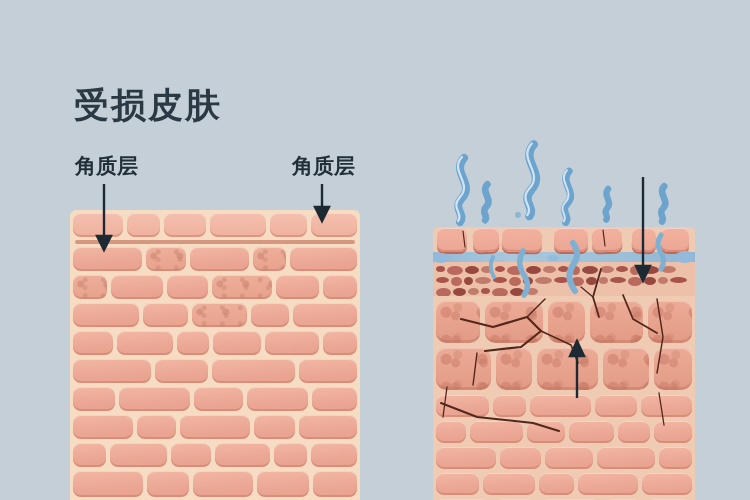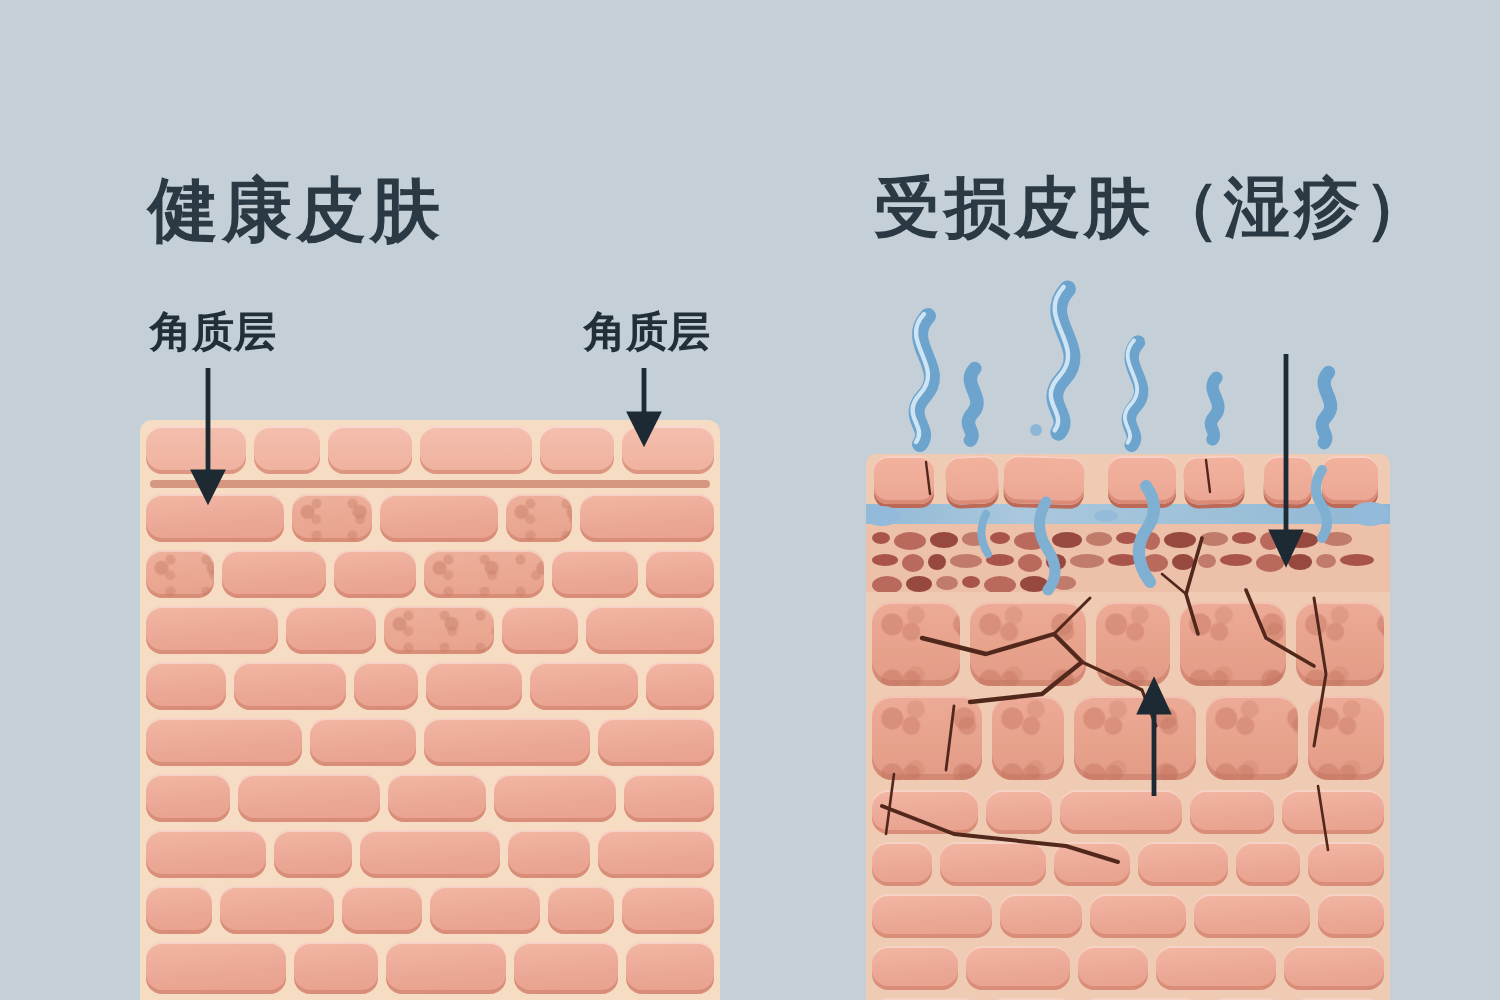--- a/index.html
+++ b/index.html
@@ -66,22 +66,21 @@
   .lower{padding:0 3px;margin-top:5px;}
   .wall-svg{position:absolute;inset:0;z-index:3;pointer-events:none;}
 
   .overlay-svg{position:absolute;left:0;top:0;z-index:5;pointer-events:none;}
 </style>
 </head>
 <body>
 
 <div class="canvas">
 
-  <div class="title title-left">健康皮肤</div>
-  <div class="title title-right">受损皮肤（湿疹）</div>
+  <div class="title title-left">受损皮肤</div>
 
   <div class="small-label lbl-l1">角质层</div>
   <div class="small-label lbl-l2">角质层</div>
   <div class="small-label lbl-bottom">角墙层</div>
 
   <div class="wall wall-left" id="wallL">
       <div class="brow" style="height: 24px;">
         <div class="brick light" style="flex-grow: 5;"></div>
         <div class="brick light" style="flex-grow: 3.4;"></div>
         <div class="brick light" style="flex-grow: 4.2;"></div>

